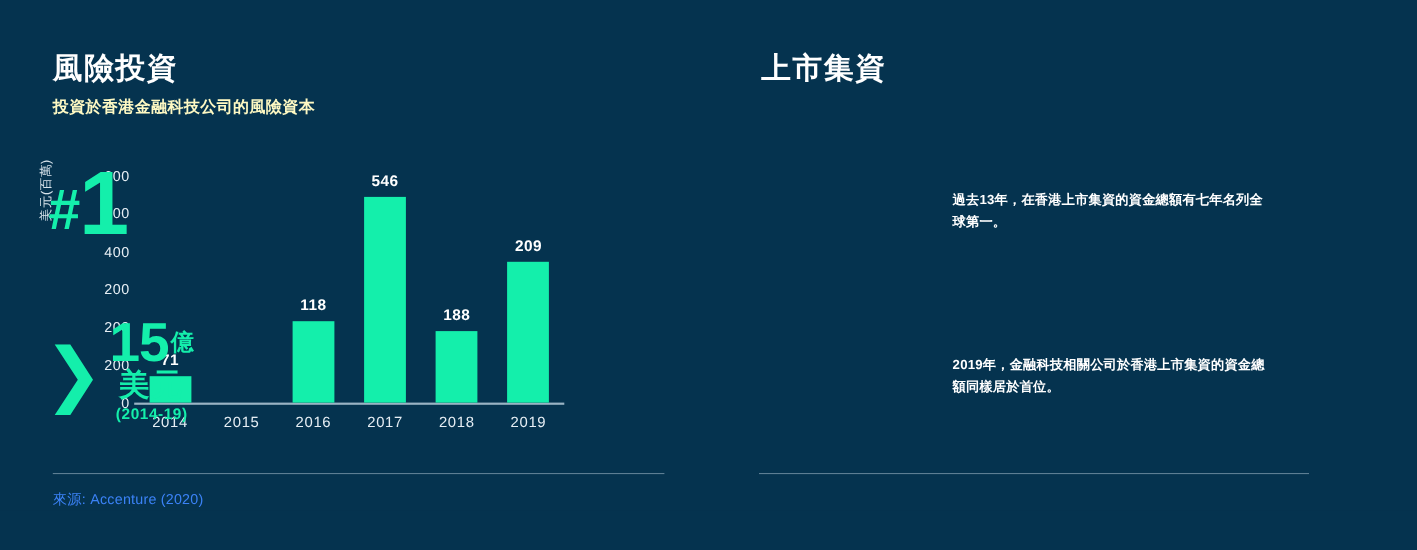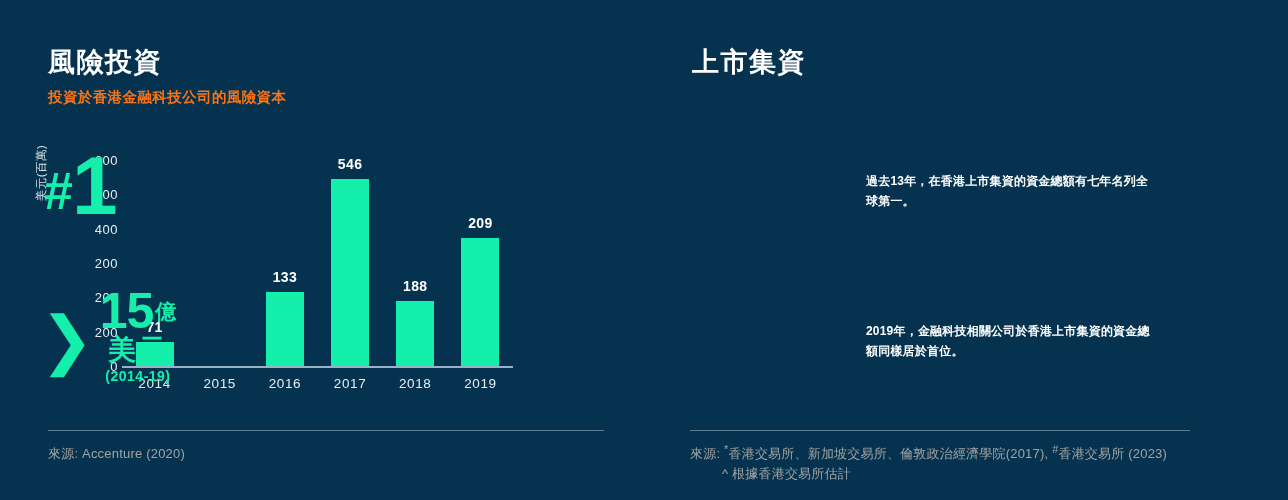--- a/index.html
+++ b/index.html
@@ -52,21 +52,21 @@
   .panel-left .panel-title { left: 48px; top: 44px; }
   .panel-right .panel-title { left: 44px; top: 44px; }
 
   .panel-subtitle {
     position: absolute;
     left: 48px;
     top: 88px;
     font-size: 14.5px;
     font-weight: bold;
     letter-spacing: 0.4px;
-    color: #f97316;
+    color: #fef9c3;
     white-space: nowrap;
   }
 
   
   .chart {
     position: absolute;
     left: 0;
     top: 0;
     width: 648px;
     height: 420px;
@@ -250,21 +250,21 @@
     height: 1px;
     background: #5d7e93;
     top: 430px;
   }
   .divider-left { left: 48px; width: 556px; }
   .divider-right { left: 690px; width: 500px; }
 
   .source {
     position: absolute;
     font-size: 13px;
-    color: #a3a3a3;
+    color: #3b82f6;
     letter-spacing: 0.2px;
     line-height: 1.55;
   }
   .source-left { left: 48px; top: 444px; }
   .source-right { left: 690px; top: 444px; width: 520px; }
   .source-right .line2 {
     display: block;
     padding-left: 32px;
   }
   sup.marker {
@@ -299,21 +299,21 @@
 
       <div class="axis-line"></div>
 
       <div class="plot">
           <div class="bar-slot" style="left: 0px; width: 65.1667px;">
             <div class="bar" style="height: 24.3767px; background: rgb(20, 239, 171);"></div>
             <div class="bar-value" style="bottom: 31.3767px;">71</div>
           </div>
           <div class="bar-slot" style="left: 130.333px; width: 65.1667px;">
             <div class="bar" style="height: 74.16px; background: rgb(20, 239, 171);"></div>
-            <div class="bar-value" style="bottom: 81.16px;">133</div>
+            <div class="bar-value" style="bottom: 81.16px;">118</div>
           </div>
           <div class="bar-slot" style="left: 195.5px; width: 65.1667px;">
             <div class="bar" style="height: 187.46px; background: rgb(20, 239, 171);"></div>
             <div class="bar-value" style="bottom: 194.46px;">546</div>
           </div>
           <div class="bar-slot" style="left: 260.667px; width: 65.1667px;">
             <div class="bar" style="height: 64.5467px; background: rgb(20, 239, 171);"></div>
             <div class="bar-value" style="bottom: 71.5467px;">188</div>
           </div>
           <div class="bar-slot" style="left: 325.833px; width: 65.1667px;">
@@ -355,18 +355,14 @@
         <span class="amount-number">15</span>
         <span class="amount-unit-cjk">億</span>
       </div>
       <div class="amount-currency">美元</div>
       <div class="amount-years">(2014-19)</div>
     </div>
   </div>
   <div class="stat-text stat-text-2">2019年，金融科技相關公司於香港上市集資的資金總額同樣居於首位。</div>
 
   <div class="divider divider-right"></div>
-  <div class="source source-right">
-    <span>來源: </span><sup class="marker">*</sup><span>香港交易所、新加坡交易所、倫敦政治經濟學院(2017), </span><sup class="marker">#</sup><span>香港交易所 (2023)</span>
-    <span class="line2">^ 根據香港交易所估計</span>
-  </div>
 
 </div>
 
 </body></html>

